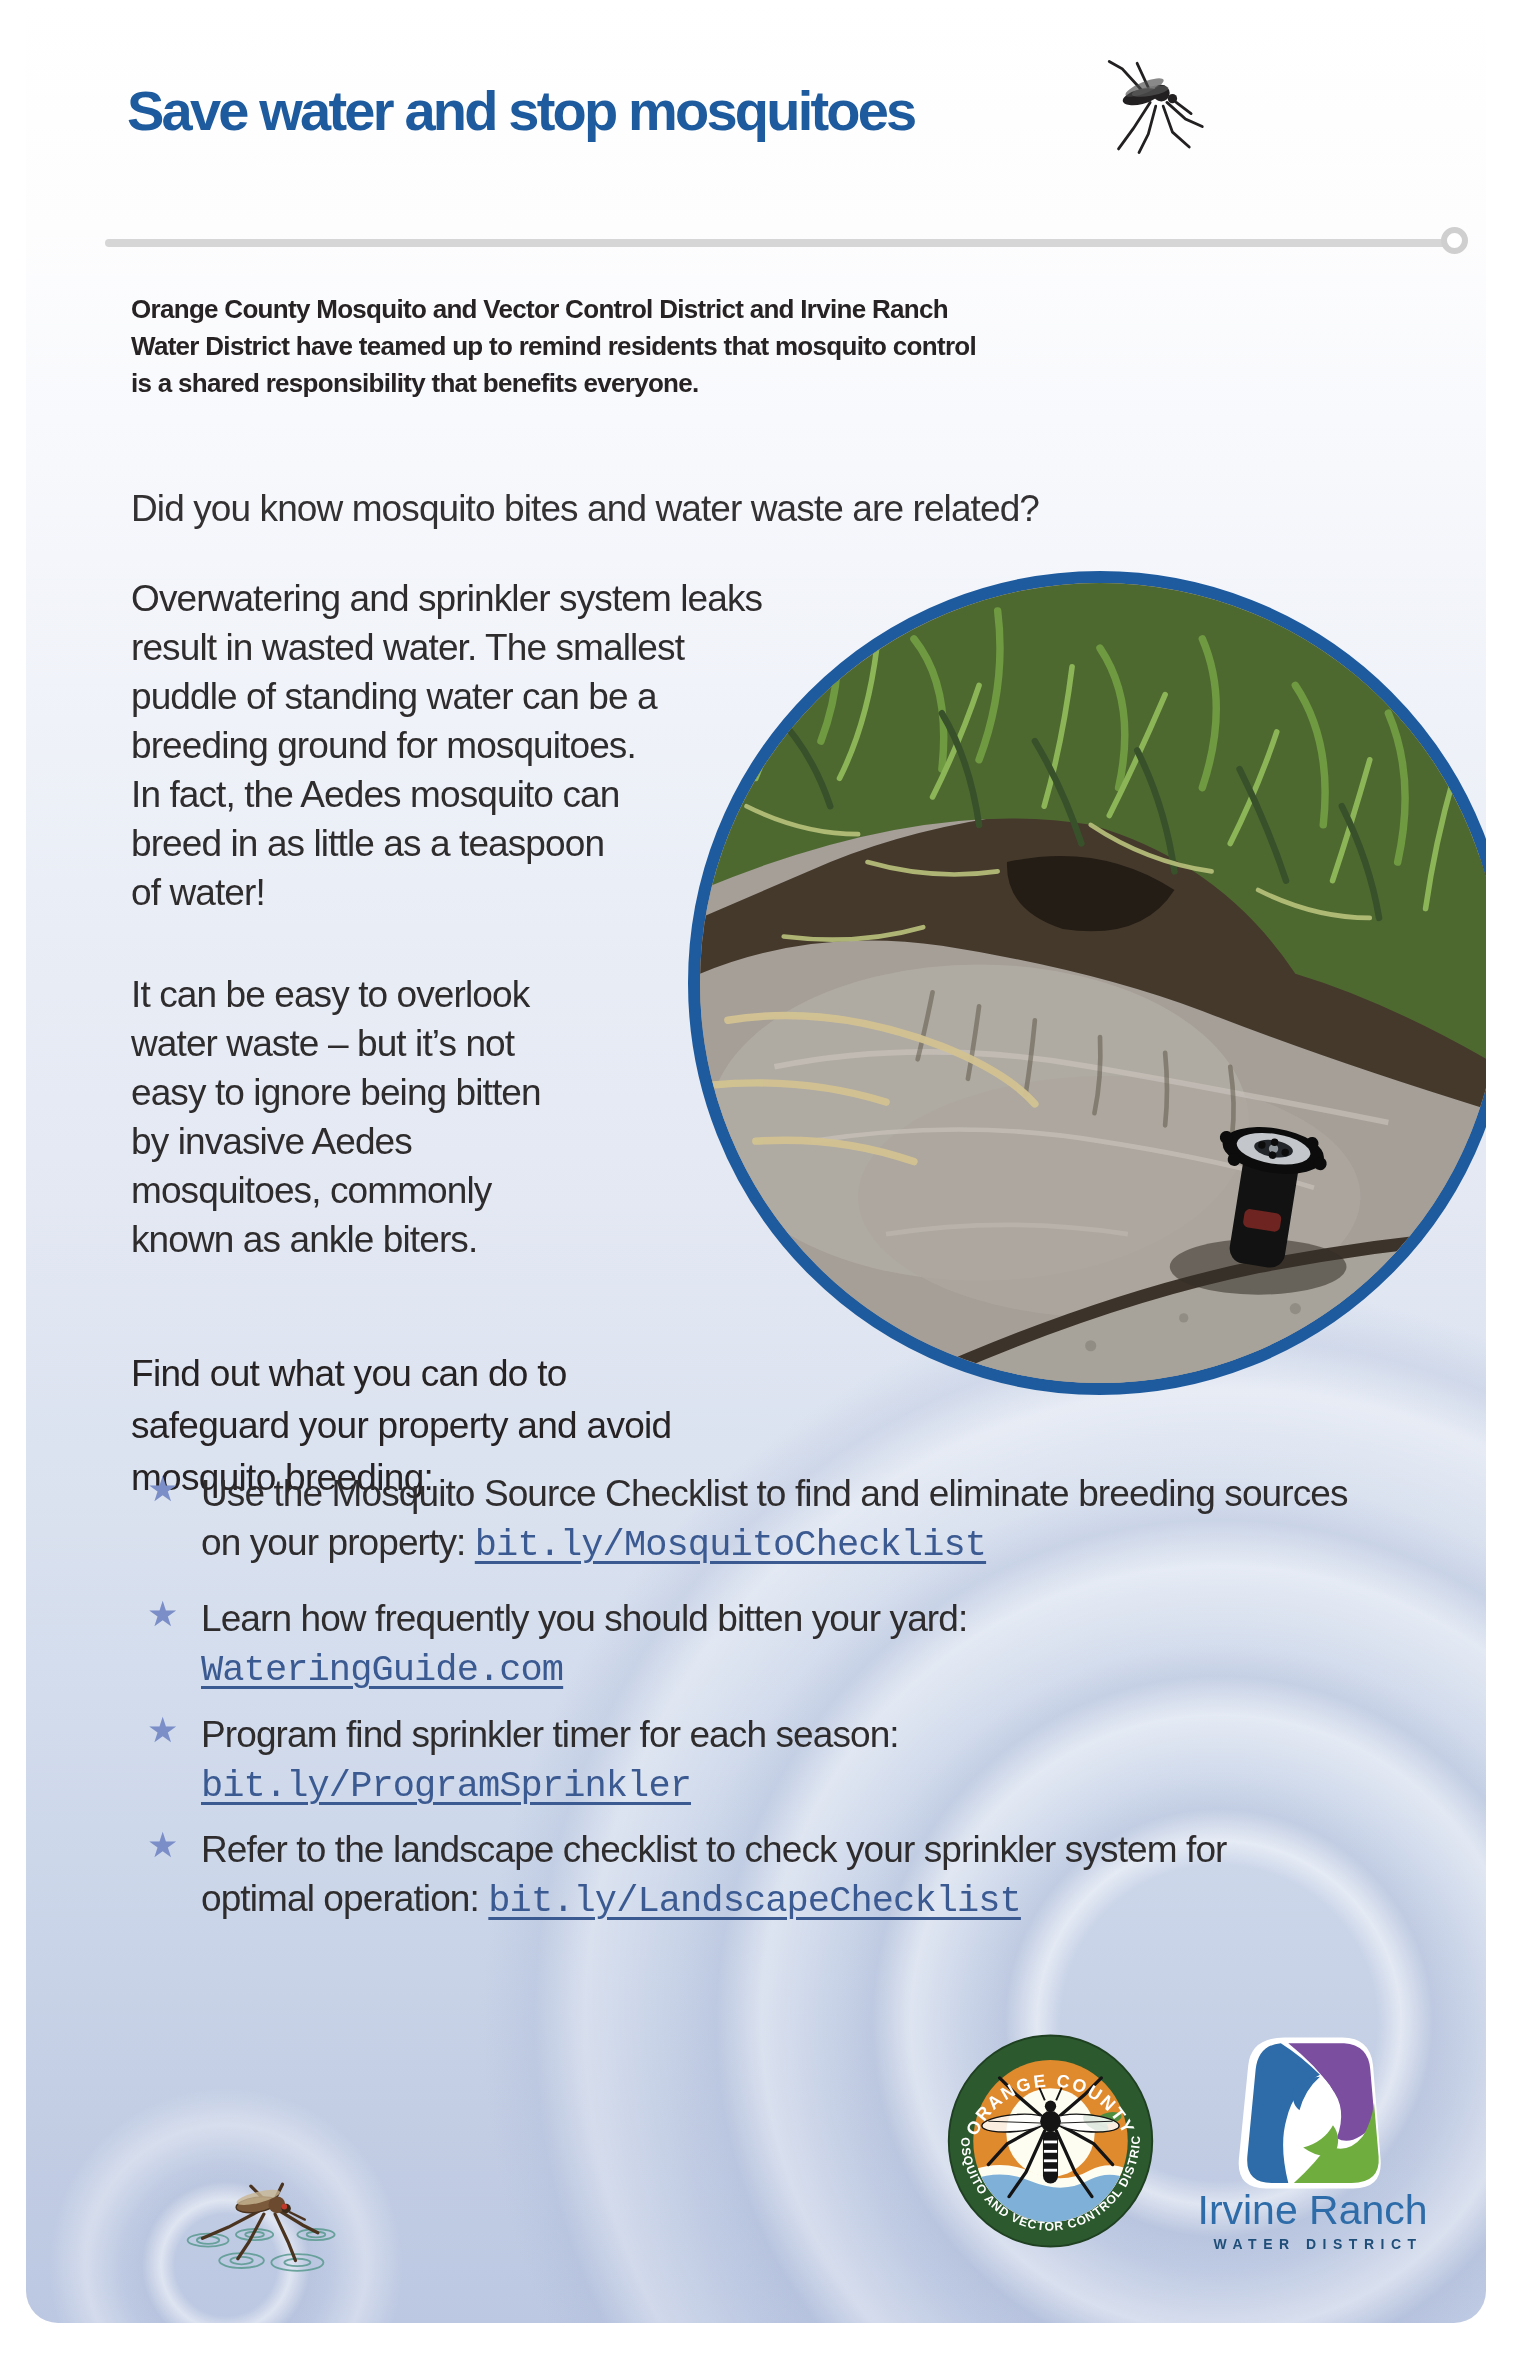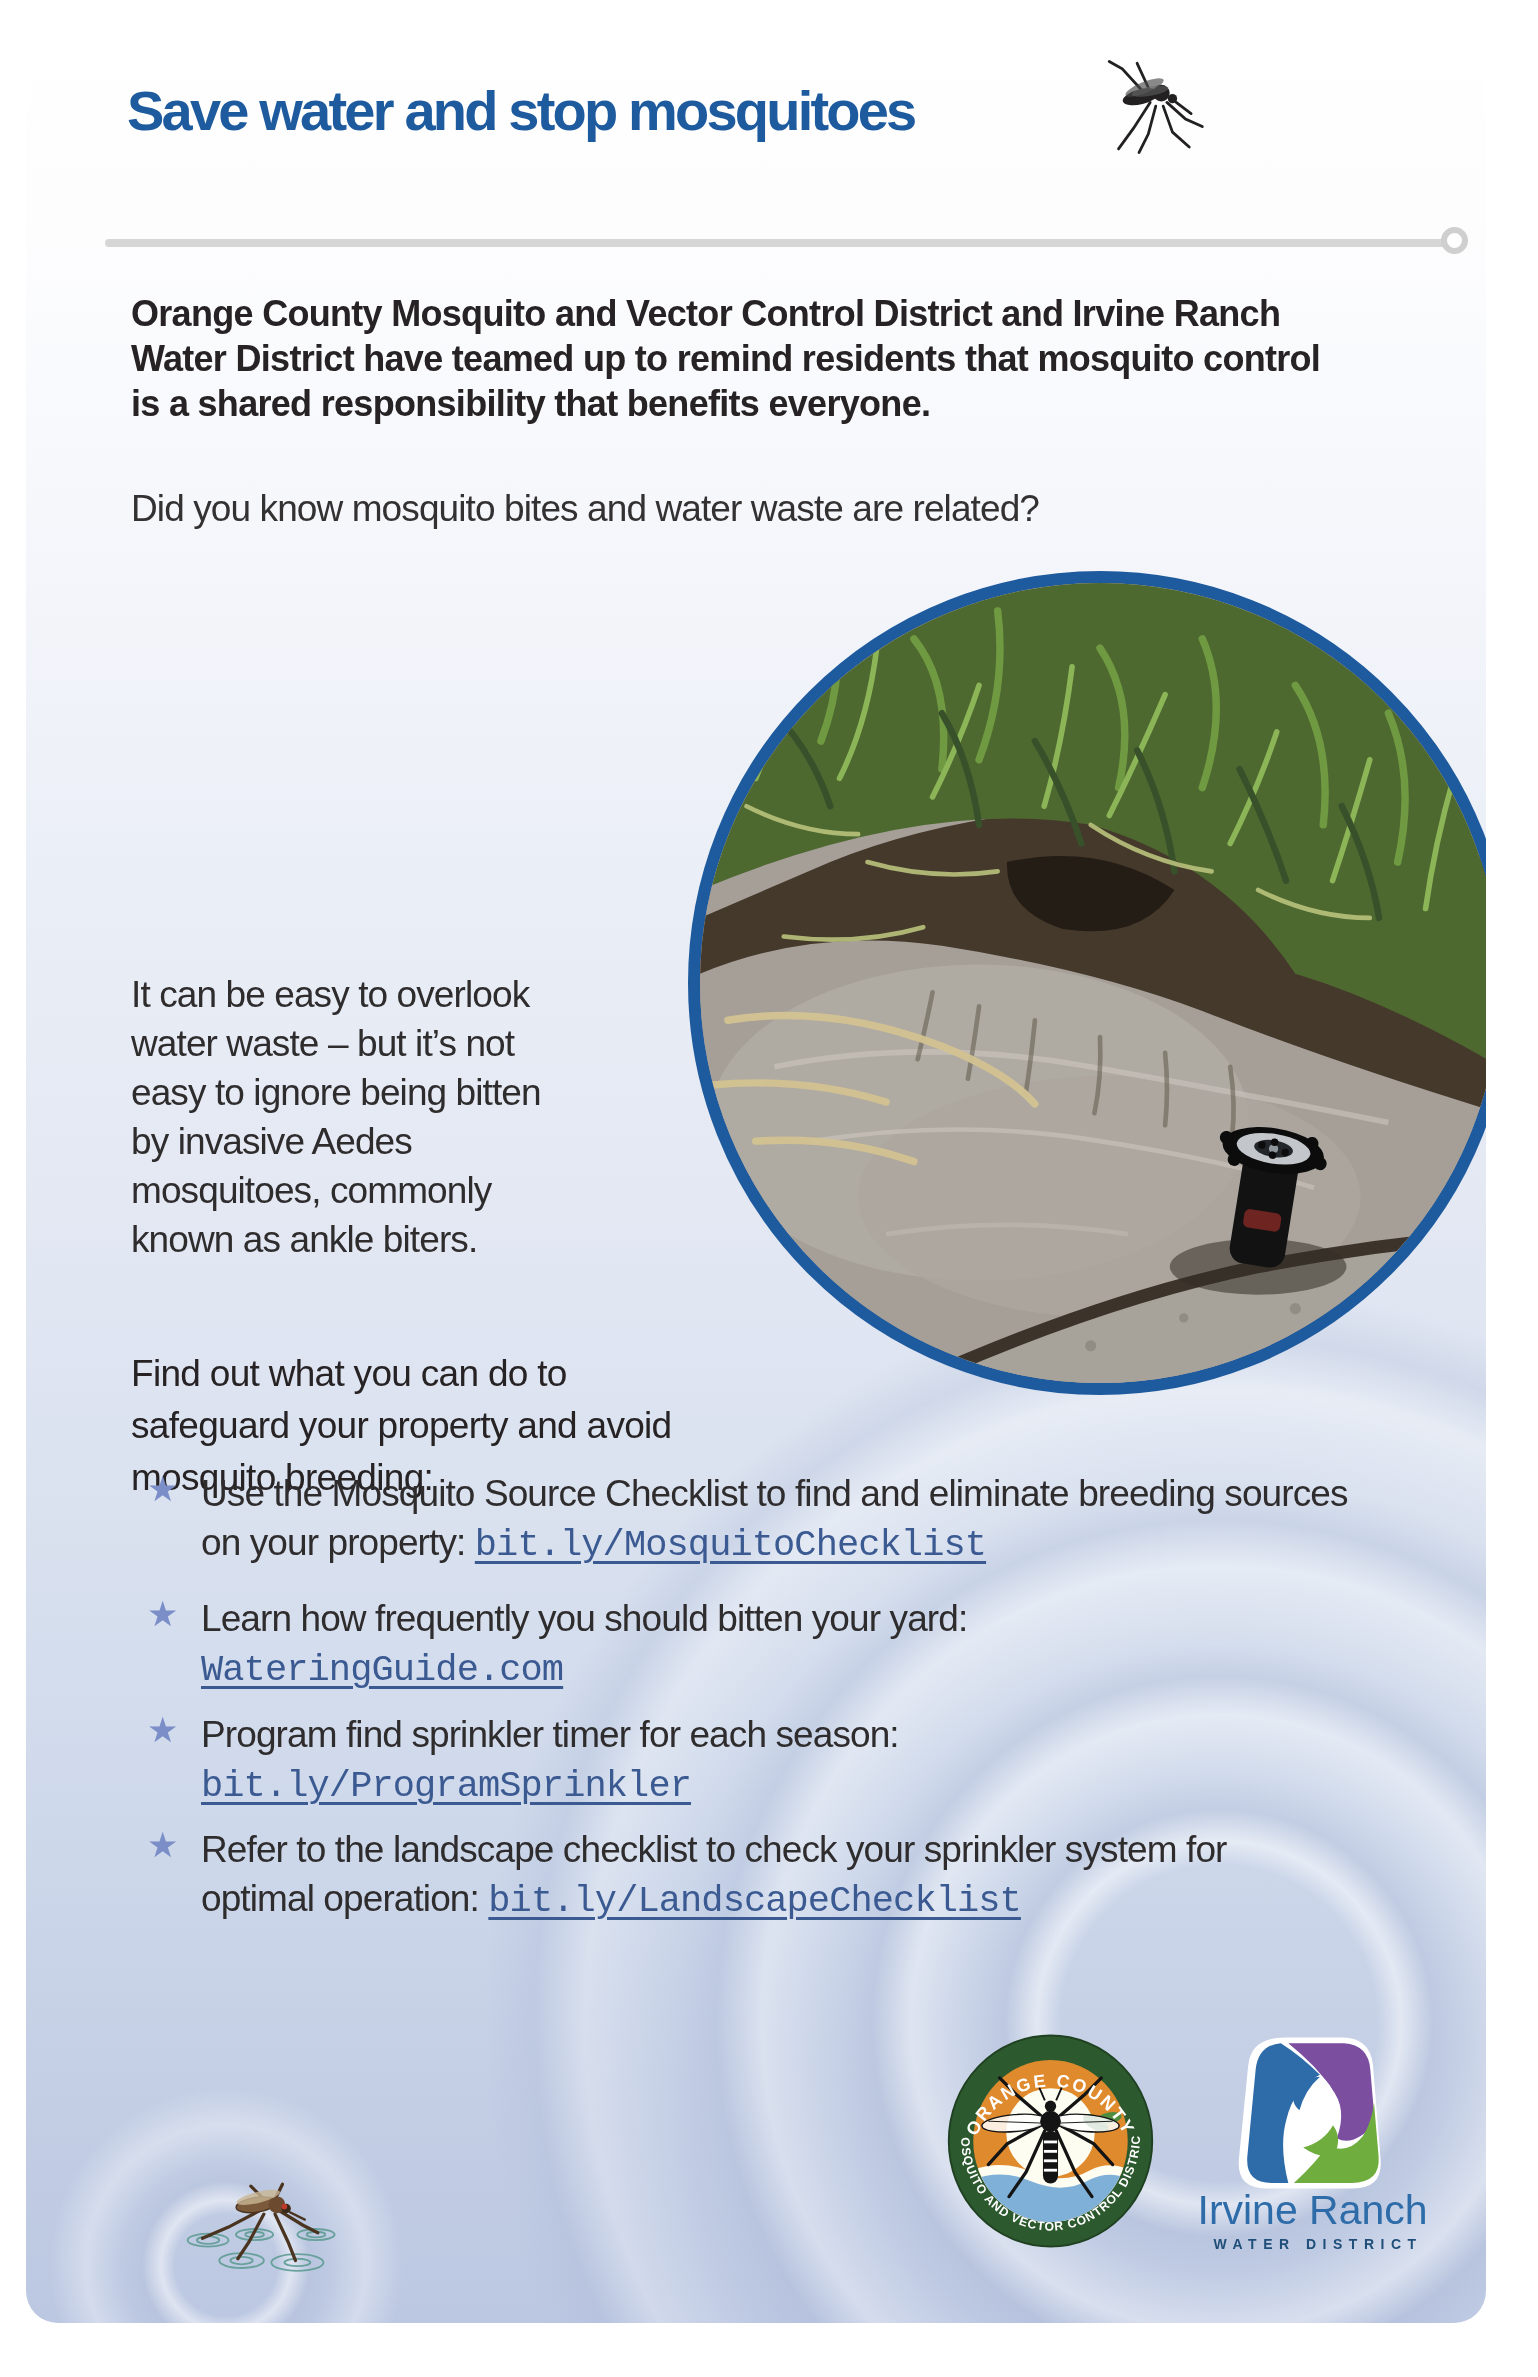--- a/index.html
+++ b/index.html
@@ -18,22 +18,22 @@
             rgba(168,182,213,.26) 685px, rgba(255,255,255,0) 736px),
          radial-gradient(circle at 200px 2265px, rgba(255,255,255,0) 0 51px, rgba(255,255,255,.5) 65px,
             rgba(176,188,216,.32) 84px, rgba(255,255,255,0) 103px, rgba(255,255,255,.34) 140px,
             rgba(255,255,255,0) 177px);}
   .title{position:absolute;left:101px;top:78px;font-size:56px;font-weight:bold;letter-spacing:-2.8px;
          color:#1e5b9e;white-space:nowrap;}
   .divider{position:absolute;left:79px;top:239px;width:1342px;height:8.4px;background:#d6d6d6;border-radius:4.7px;}
   .divider-ring{position:absolute;left:1415px;top:227px;width:15px;height:15px;border:6.5px solid #cfcfcf;
          background:#ffffff;border-radius:50%;}
   .pre{white-space:pre-line;}
-  .intro{position:absolute;left:105px;top:291px;width:1380px;font-size:36px;font-weight:bold;
-         letter-spacing:-0.7px;line-height:45px;color:#272324;}
+  .intro{position:absolute;left:105px;top:291px;width:1380px;font-size:26px;font-weight:bold;
+         letter-spacing:-0.7px;line-height:37px;color:#272324;}
   .question{position:absolute;left:105px;top:488px;width:1305px;font-size:37px;letter-spacing:-0.9px;color:#343132;}
   .para1{position:absolute;left:105px;top:574px;width:708px;font-size:37px;letter-spacing:-0.9px;
          line-height:49px;color:#2f2c2d;}
   .para2{position:absolute;left:105px;top:970px;width:597px;font-size:37px;letter-spacing:-0.9px;
          line-height:49px;color:#2f2c2d;}
   .cta{position:absolute;left:105px;top:1348px;width:708px;font-size:37px;font-weight:normal;
          letter-spacing:-0.7px;line-height:52px;color:#272324;}
   .bullets{position:absolute;left:121px;top:1469px;width:1352px;}
   .bullet{position:absolute;left:0;padding-left:54px;}
   .b1{top:0;} .b2{top:125px;} .b3{top:241px;} .b4{top:356px;}
@@ -74,20 +74,27 @@
     </svg>
 
     <div class="title">Save water and stop mosquitoes</div>
     <div class="divider"></div>
     <div class="divider-ring"></div>
 
     <div class="intro pre">Orange County Mosquito and Vector Control District and Irvine Ranch
 Water District have teamed up to remind residents that mosquito control
 is a shared responsibility that benefits everyone.</div>
     <div class="question">Did you know mosquito bites and water waste are related?</div>
+    <div class="para1 pre">Overwatering and sprinkler system leaks
+result in wasted water. The smallest
+puddle of standing water can be a
+breeding ground for mosquitoes.
+In fact, the Aedes mosquito can
+breed in as little as a teaspoon
+of water!</div>
     <div class="para2 pre">It can be easy to overlook
 water waste – but it’s not
 easy to ignore being bitten
 by invasive Aedes
 mosquitoes, commonly
 known as ankle biters.</div>
     <div class="cta pre">Find out what you can do to
 safeguard your property and avoid
 mosquito breeding:</div>
 

